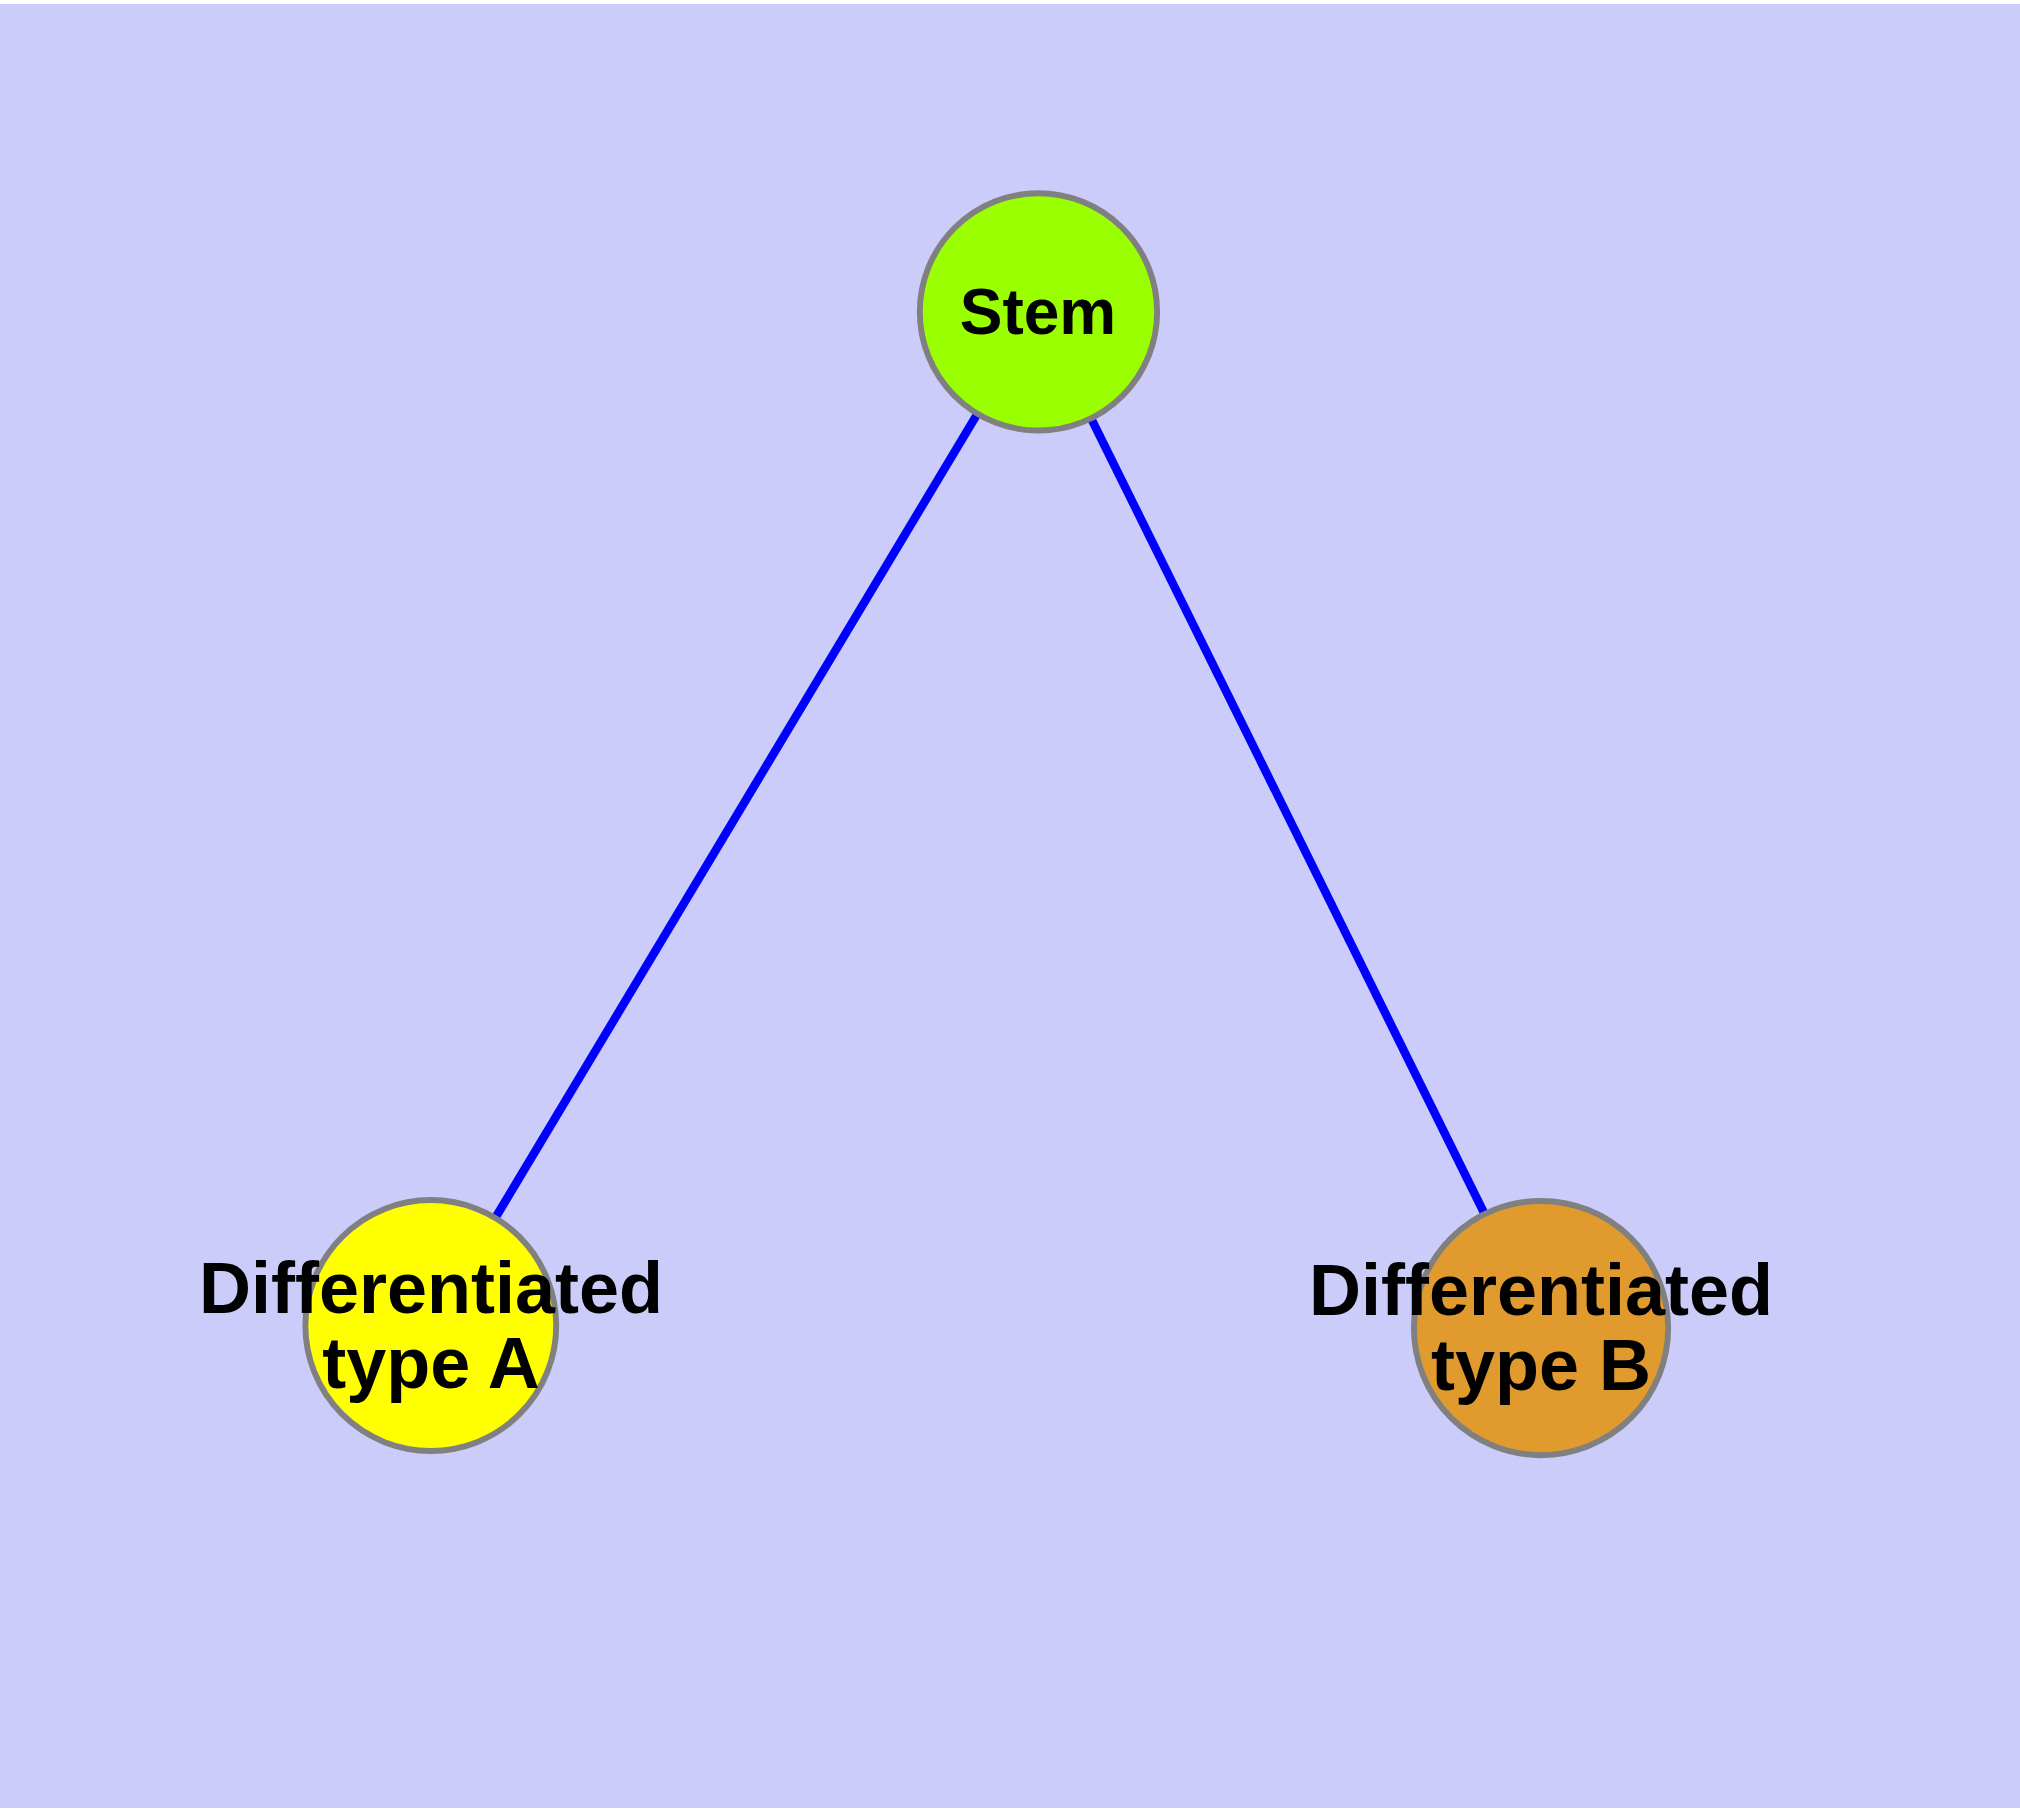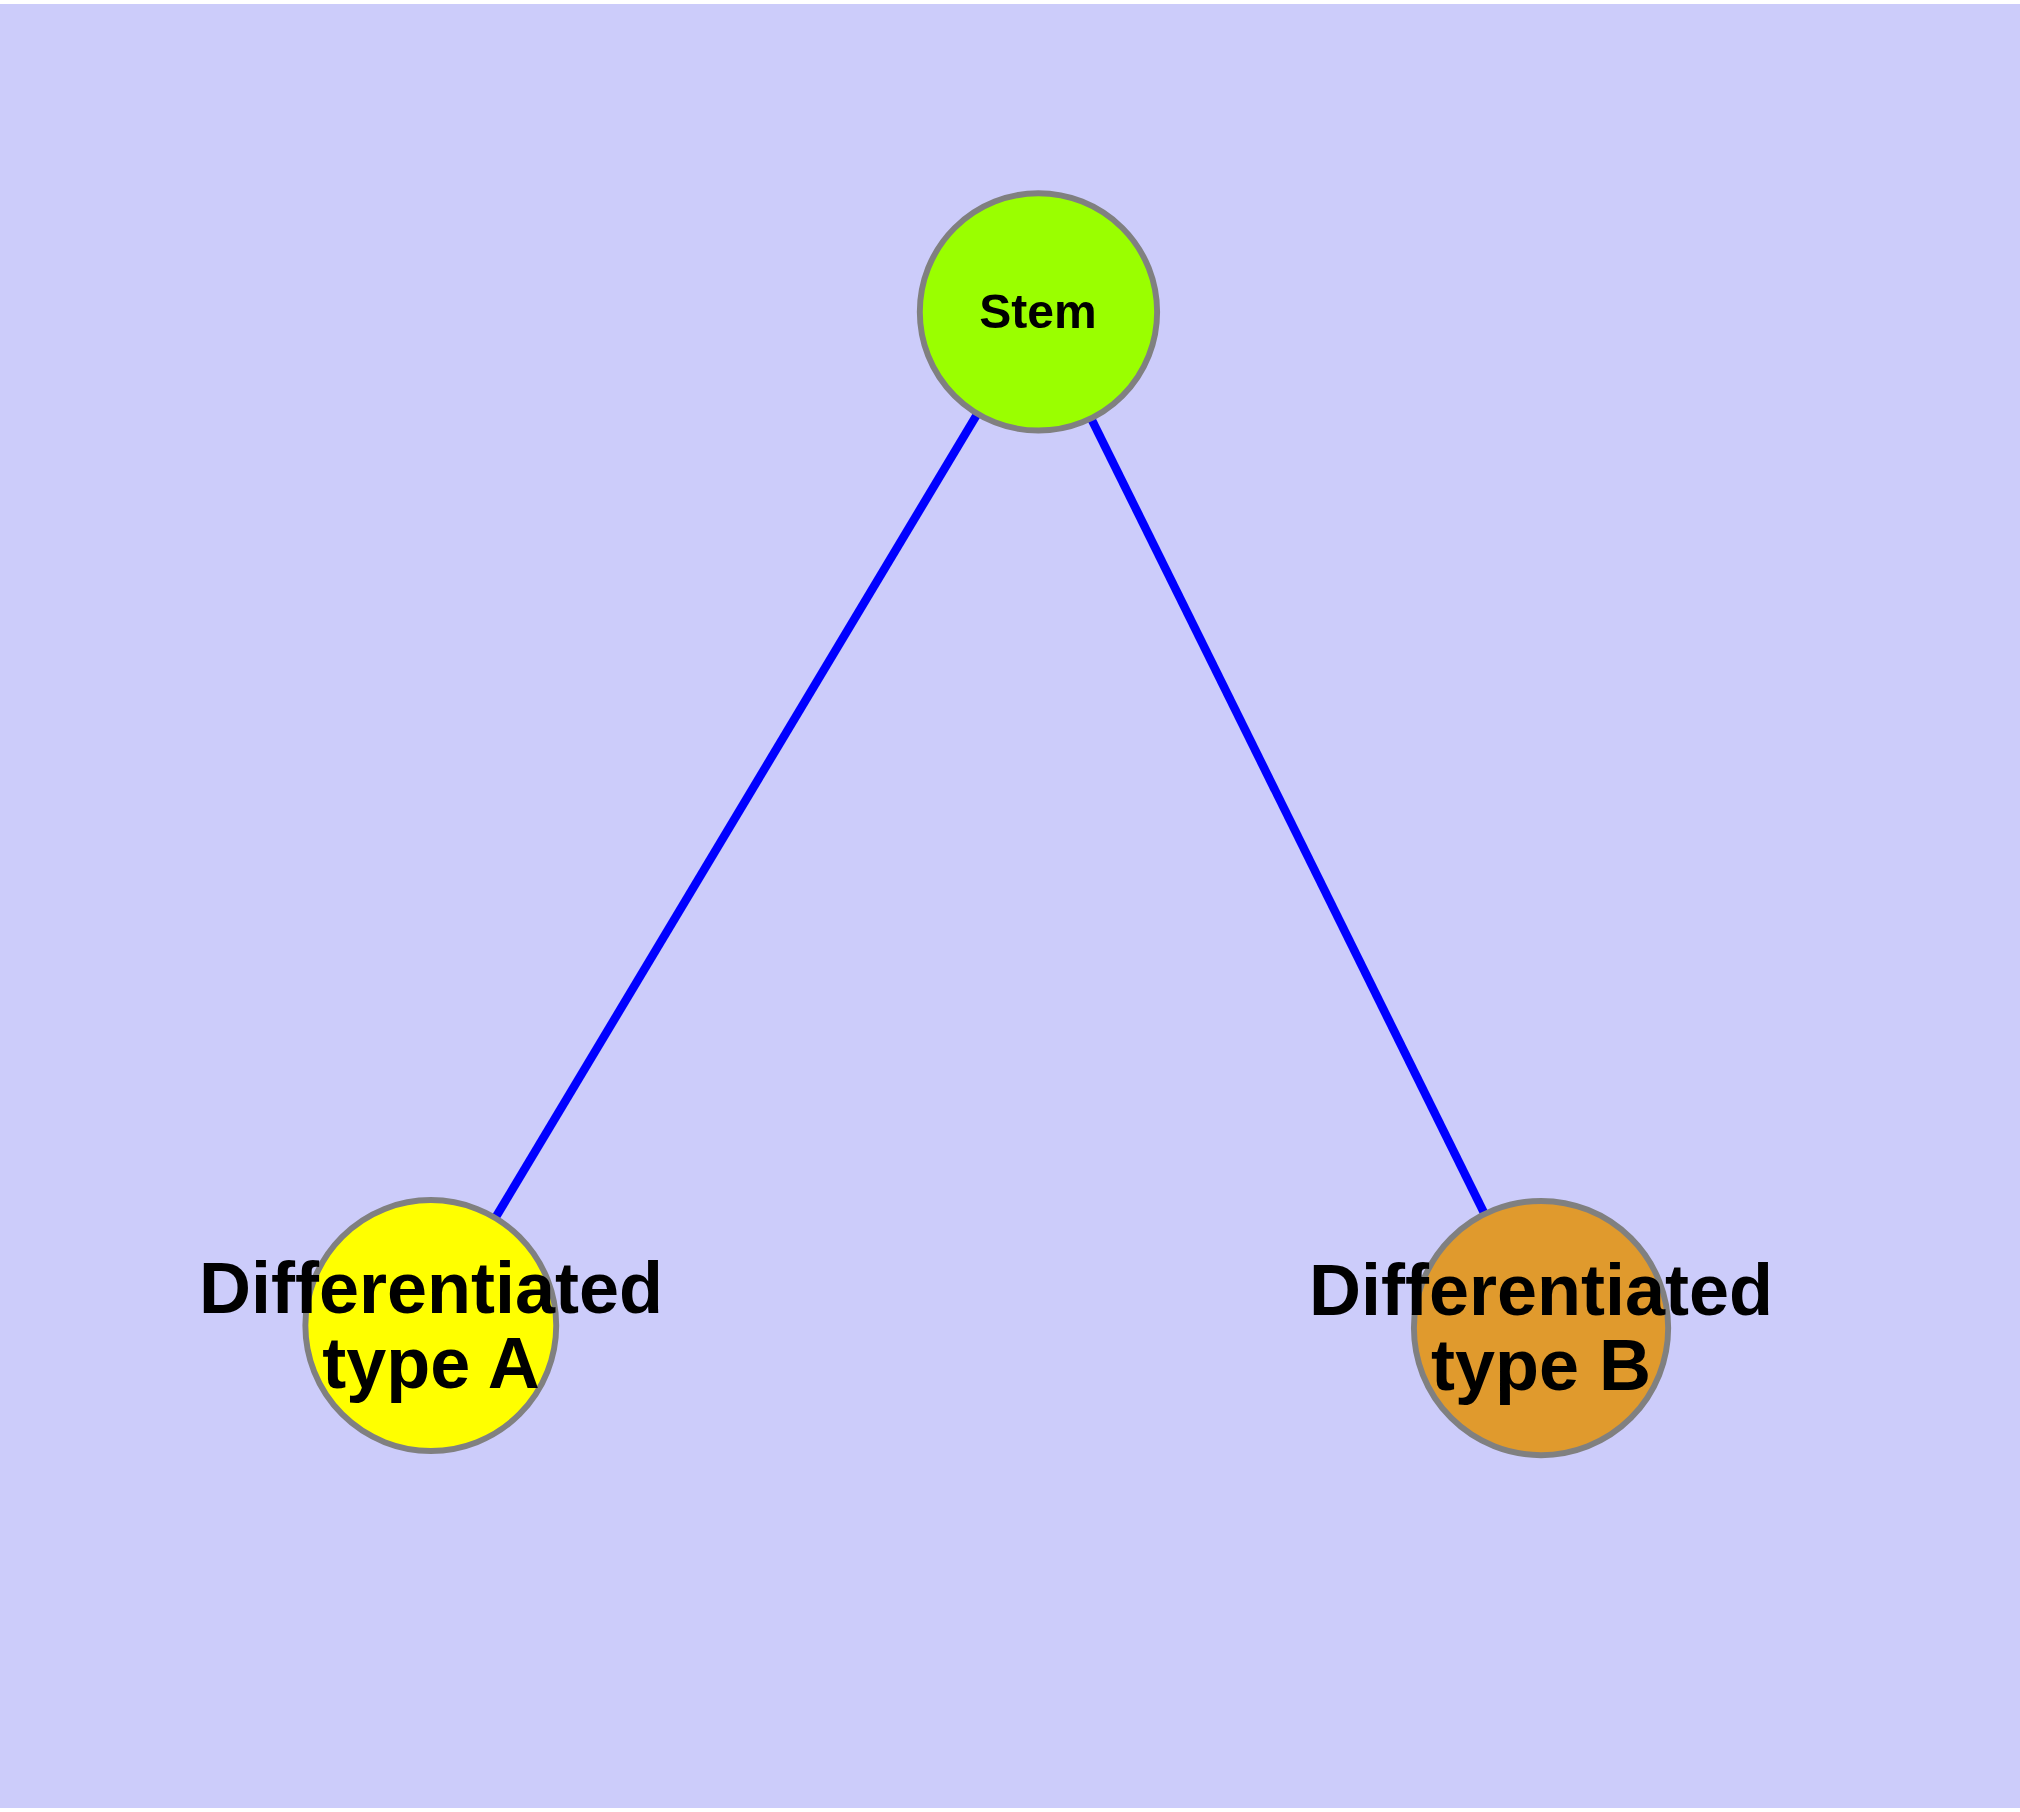--- a/index.html
+++ b/index.html
@@ -33,21 +33,21 @@
   .node-label {
     position: absolute;
     text-align: center;
     color: #000000;
     font-weight: bold;
     line-height: 1.04;
     white-space: pre;
     transform: translate(-50%, -50%);
     pointer-events: none;
   }
-  .label-stem   { font-size: 48px; }
+  .label-stem   { font-size: 64px; }
   .label-diffA  { font-size: 72px; }
   .label-diffB  { font-size: 72px; }
 </style>
 </head>
 <body>
 
 <div id="canvas">
 
   <div id="plot-background"></div>
 

